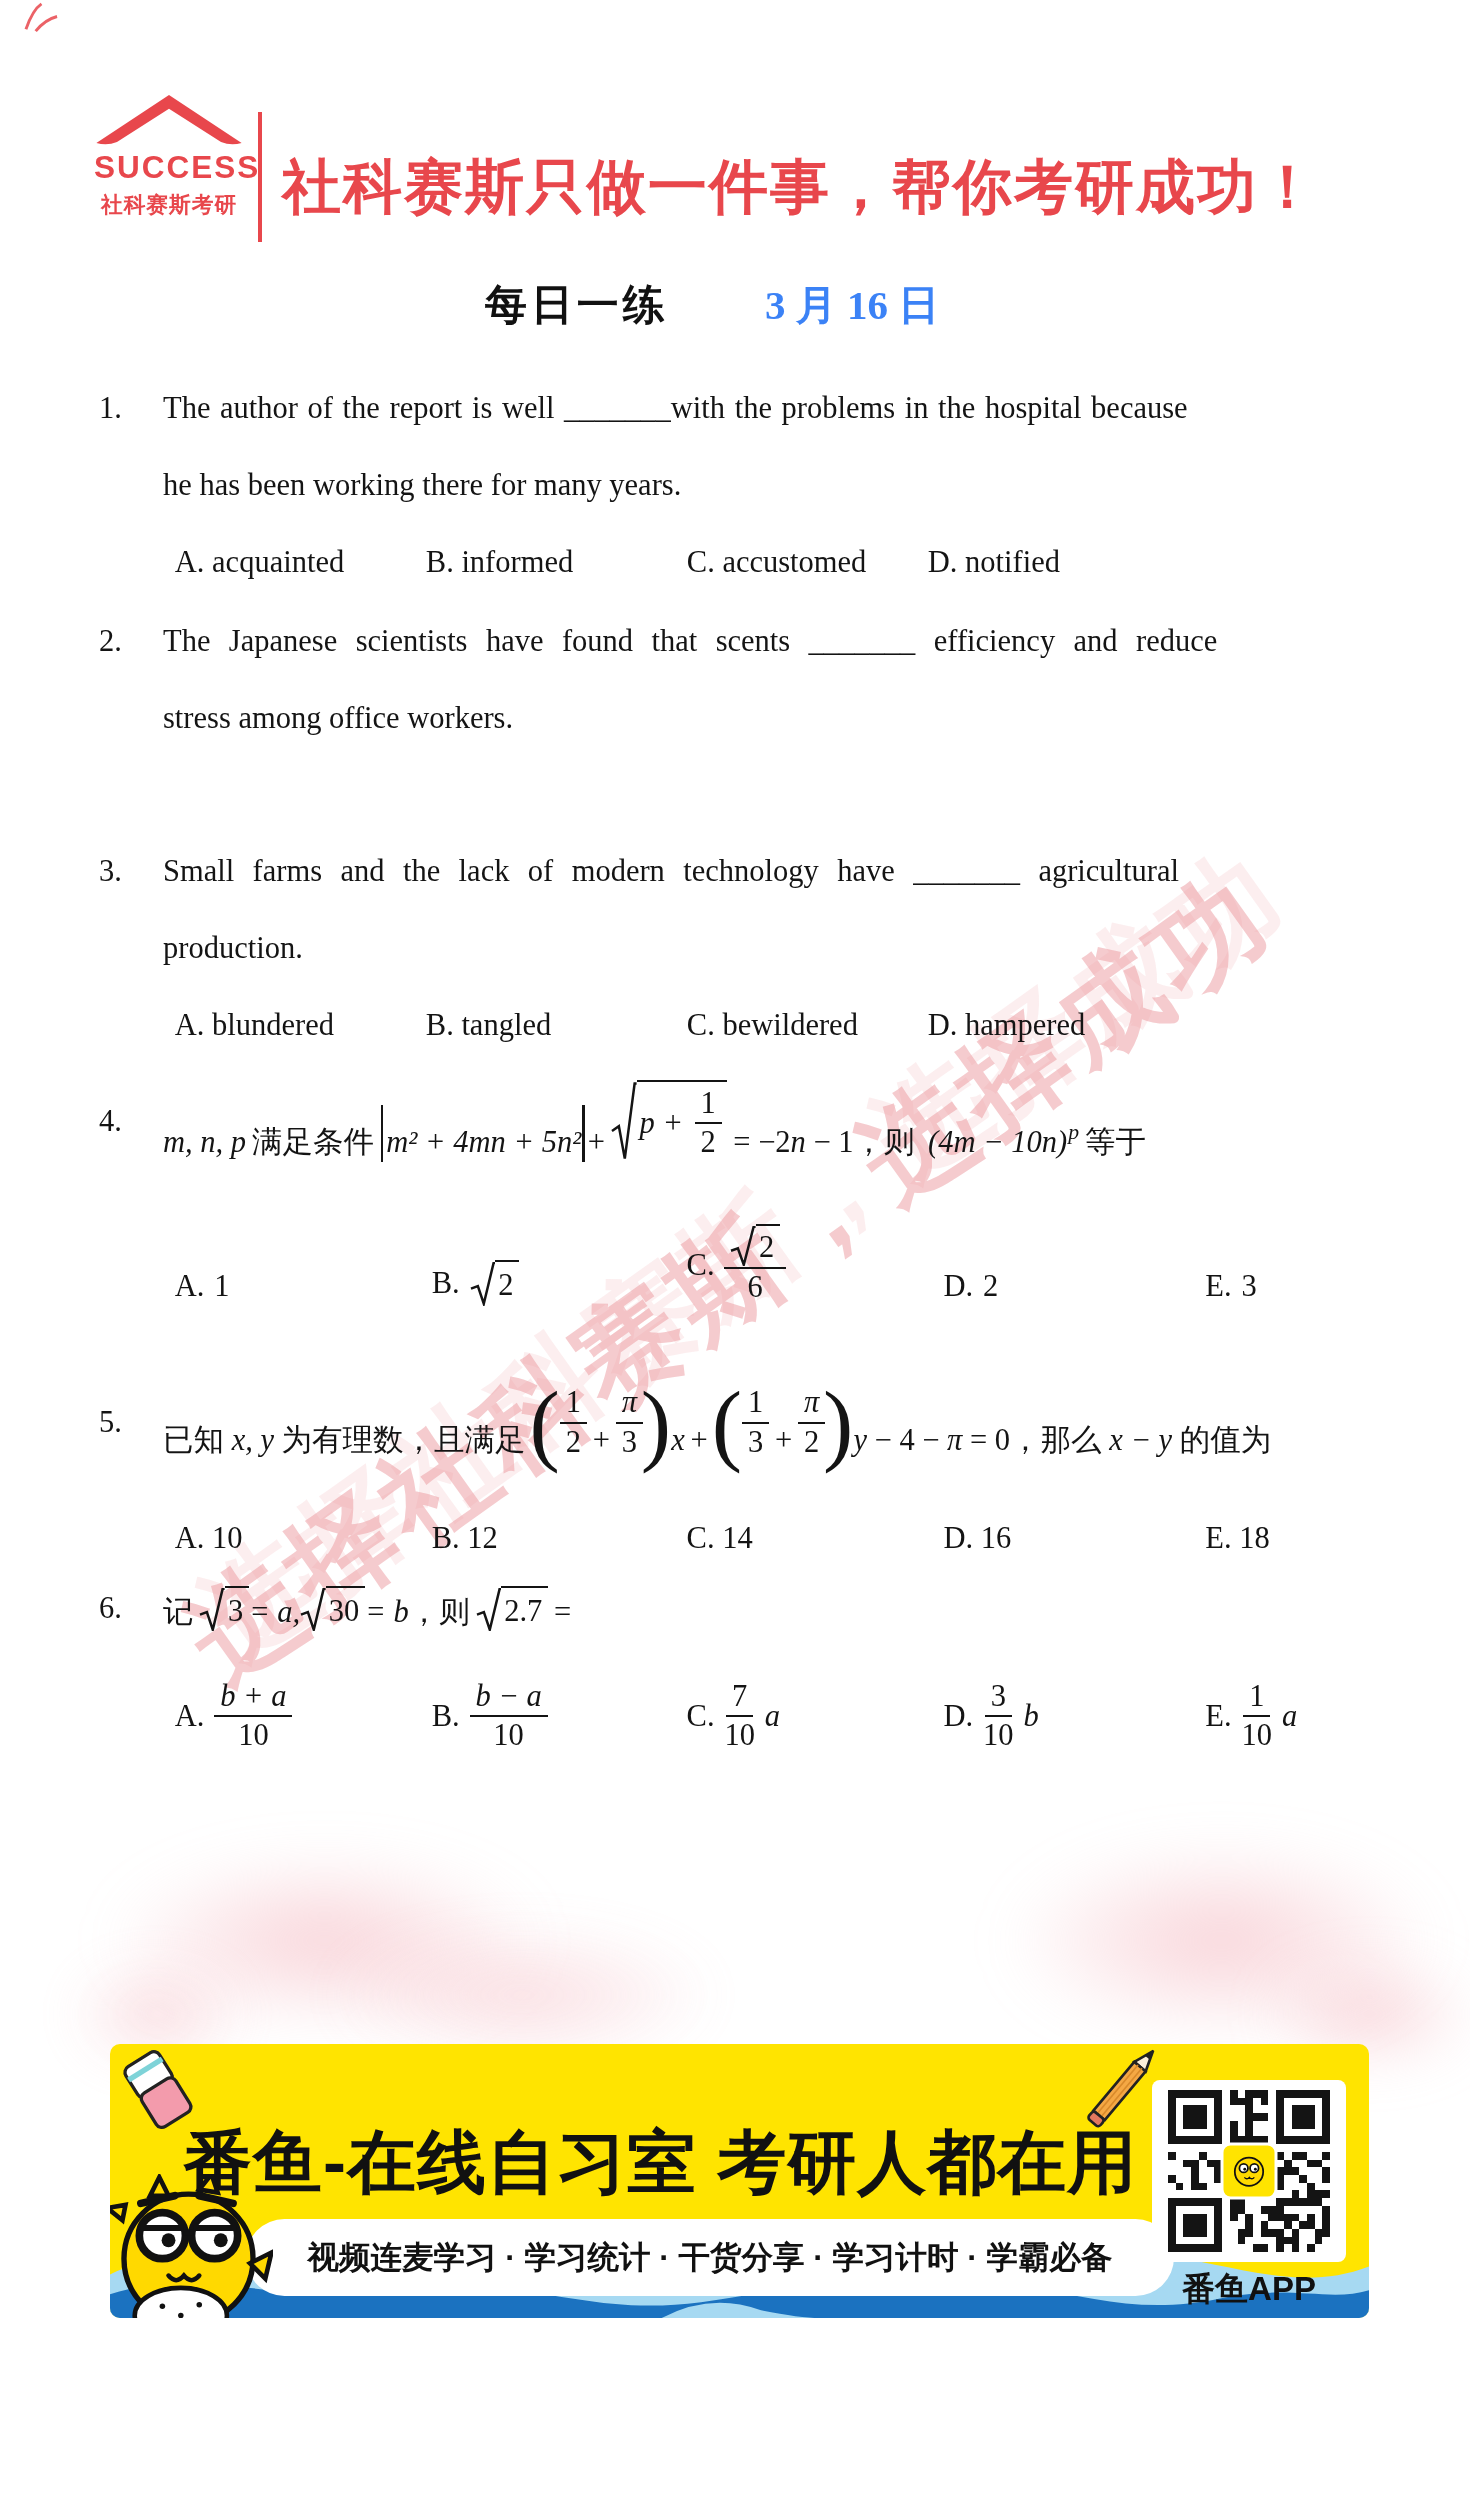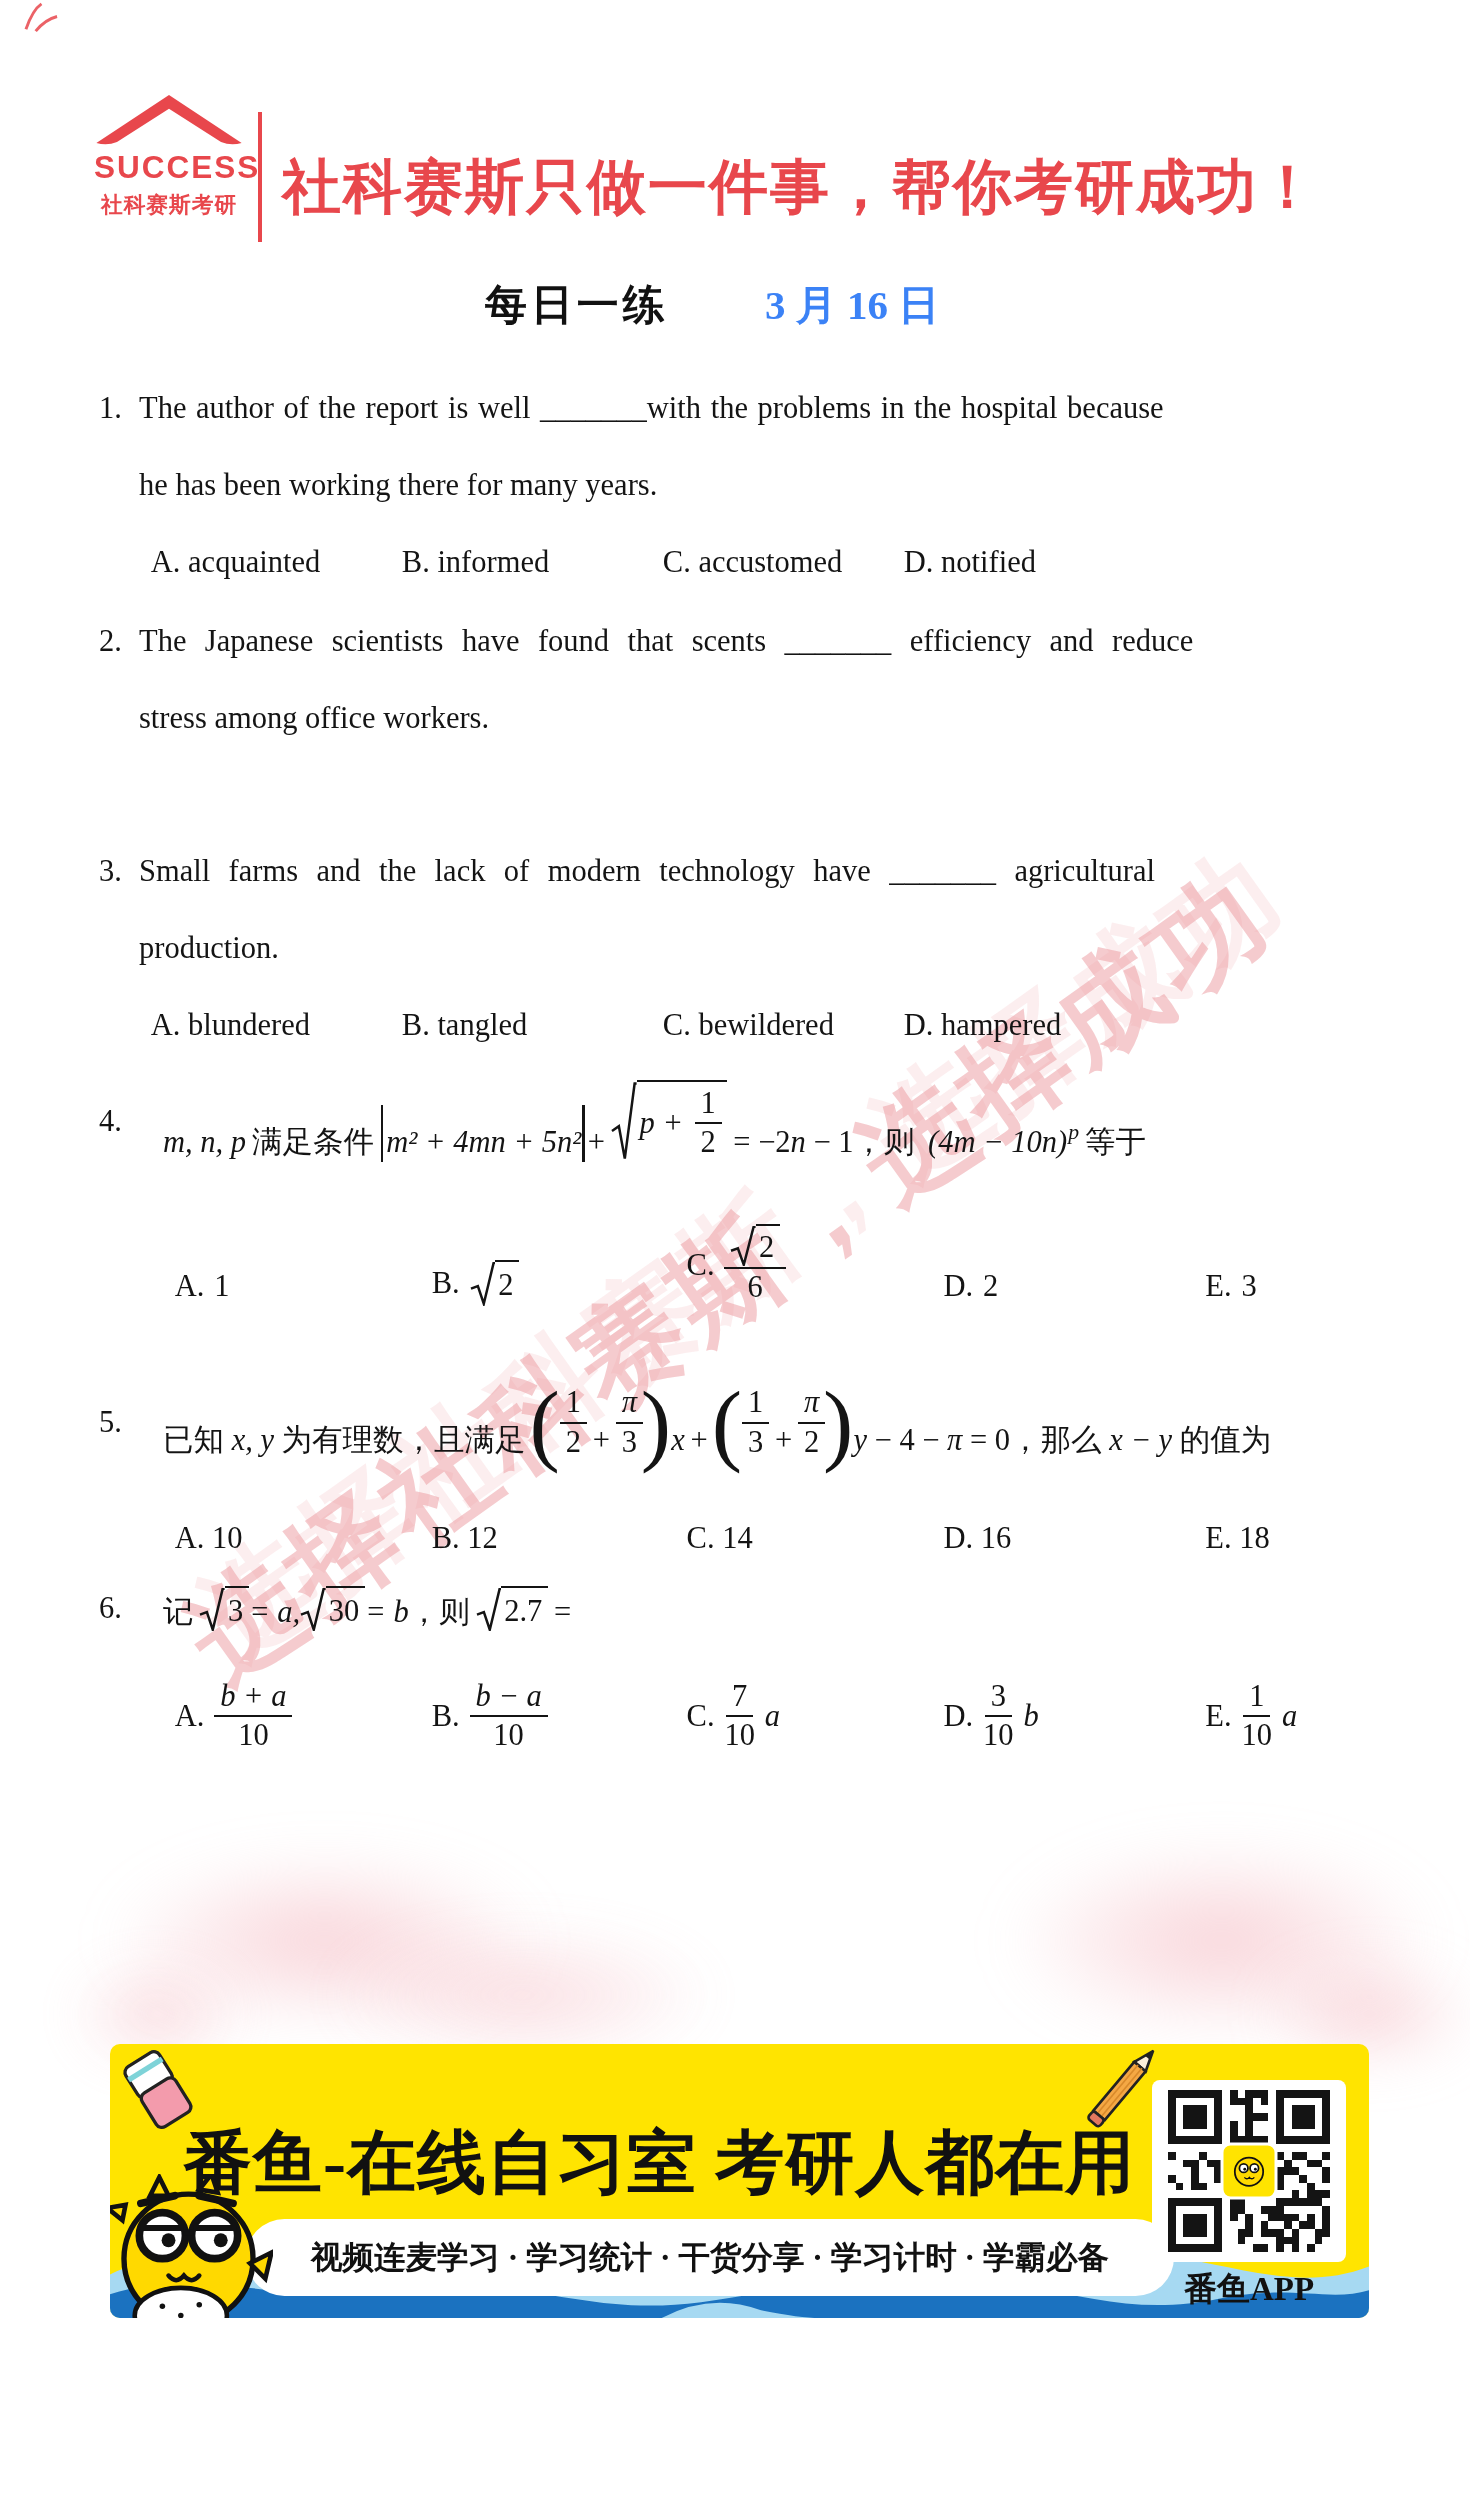--- a/index.html
+++ b/index.html
@@ -21,21 +21,21 @@
 
   
   .t-main { position:absolute; left:485px; top:277px; font-family:"Liberation Sans","DejaVu Sans",sans-serif;
             font-weight:900; font-size:42px; letter-spacing:3.9px; color:#111; }
   .t-date { position:absolute; left:749px; top:278px; font-family:"Liberation Serif",serif;
             font-weight:700; font-size:41px; color:#3b82f6;margin-left:16px; }
 
   
   .q { position:absolute; left:99px; width:1292px; font-size:30.5px; line-height:77px; }
   .qnum { position:absolute; left:0; top:0; }
-  .qbody { margin-left:40px; }
+  .qbody { margin-left:64px; }
   .qline { white-space:nowrap; }
   .ws2 { word-spacing:2px; } .ws9 { word-spacing:10.8px; }
   .opts4 { display:flex; padding-left:11.8px; }
   .opts4 > span:nth-child(1){ width:251px; } .opts4 > span:nth-child(2){ width:261px; }
   .opts4 > span:nth-child(3){ width:241px; }
 
   
   .mq { position:absolute; left:99px; width:1292px; display:flex; align-items:center; font-size:30.5px; }
   .mq .mqnum { width:64px; flex:none; }
   .mrow { display:flex; align-items:flex-end; flex:1; line-height:1.25; }
@@ -66,21 +66,21 @@
   .blob { position:absolute; border-radius:50%; filter:blur(25.6px);
           background:radial-gradient(closest-side, rgba(243,176,185,0.55), rgba(243,176,185,0)); }
   .b1 { left:108px; top:1852px; width:433px; height:177px; }
   .b2 { left:325px; top:1926px; width:394px; height:138px; opacity:.8; }
   .b3 { left:1005px; top:1842px; width:433px; height:197px; }
   .b4 { left:1261px; top:1960px; width:217px; height:108px; }
   .b5 { left:69px; top:1960px; width:177px; height:108px; opacity:.9; }
 
   
   .banner { position:absolute; left:110px; top:2044px; width:1259px; height:274px; background:#FFE400;
-            border-radius:9.9px; overflow:hidden; font-family:Liberation Serif, serif; }
+            border-radius:9.9px; overflow:hidden; font-family:Liberation Sans, sans-serif; }
   .banner-title { position:absolute; left:73px; top:73px; font-size:69px; font-weight:900; color:#111;
                   letter-spacing:1px; white-space:nowrap; z-index:3; }
   .features-pill { position:absolute; left:136px; top:175px; width:928px; height:77px; background:#fff;
                    border-radius:39px; display:flex; align-items:center; justify-content:center;
                    font-size:31.5px; font-weight:700; color:#111; z-index:2; white-space:nowrap; }
   .waves { position:absolute; left:0; bottom:0; width:100%; height:95px; z-index:1; }
   .eraser { position:absolute; left:25.6px; top:7.9px; transform:rotate(-32deg); z-index:1; }
   .pencil { position:absolute; left:993px; top:-5.9px; transform:rotate(40deg); z-index:1; }
   .mascot { position:absolute; left:-5.9px; bottom:-9.9px; z-index:4; }
   .qr-card { position:absolute; left:1042px; top:36px; width:194px; height:182px; background:#fff;

